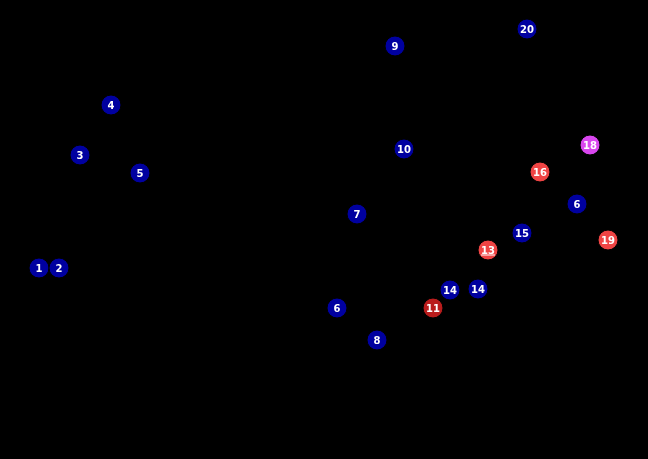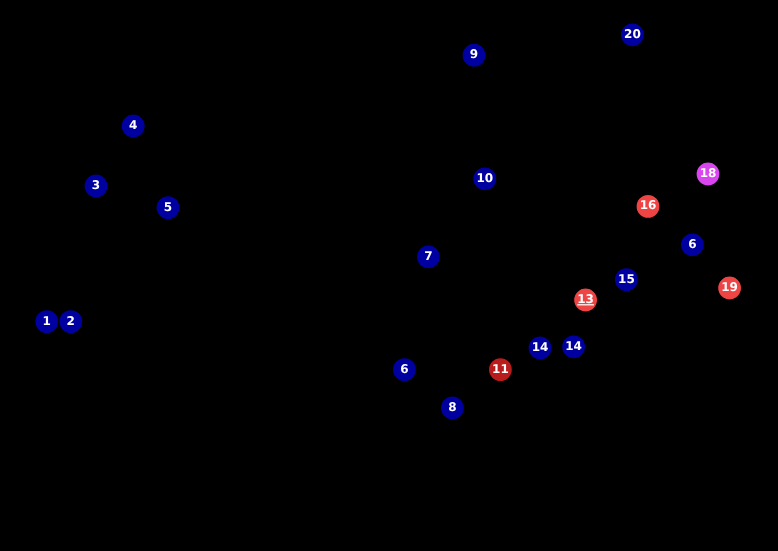--- a/index.html
+++ b/index.html
@@ -45,21 +45,21 @@
     <div class="node" style="left: 39px; top: 268px; width: 21px; height: 21px; background: rgb(0, 0, 160); color: rgb(255, 255, 255);">1</div>
     <div class="node" style="left: 59px; top: 268px; width: 21px; height: 21px; background: rgb(0, 0, 160); color: rgb(255, 255, 255);">2</div>
     <div class="node" style="left: 80px; top: 155px; width: 21px; height: 21px; background: rgb(0, 0, 160); color: rgb(255, 255, 255);">3</div>
     <div class="node" style="left: 111px; top: 105px; width: 21px; height: 21px; background: rgb(0, 0, 160); color: rgb(255, 255, 255);">4</div>
     <div class="node" style="left: 140px; top: 173px; width: 21px; height: 21px; background: rgb(0, 0, 160); color: rgb(255, 255, 255);">5</div>
     <div class="node" style="left: 337px; top: 308px; width: 21px; height: 21px; background: rgb(0, 0, 160); color: rgb(255, 255, 255);">6</div>
     <div class="node" style="left: 357px; top: 214px; width: 21px; height: 21px; background: rgb(0, 0, 160); color: rgb(255, 255, 255);">7</div>
     <div class="node" style="left: 377px; top: 340px; width: 21px; height: 21px; background: rgb(0, 0, 160); color: rgb(255, 255, 255);">8</div>
     <div class="node" style="left: 395px; top: 46px; width: 21px; height: 21px; background: rgb(0, 0, 160); color: rgb(255, 255, 255);">9</div>
     <div class="node" style="left: 404px; top: 149px; width: 21px; height: 21px; background: rgb(0, 0, 160); color: rgb(255, 255, 255);">10</div>
-    <div class="node" style="left: 417px; top: 308px; width: 21px; height: 21px; background: #b91c1c; color: rgb(255, 255, 255);">11</div>
+    <div class="node" style="left: 433px; top: 308px; width: 21px; height: 21px; background: #b91c1c; color: rgb(255, 255, 255);">11</div>
     <div class="node" style="left: 450px; top: 290px; width: 21px; height: 21px; background: rgb(0, 0, 160); color: rgb(255, 255, 255);">14</div>
     <div class="node" style="left: 488px; top: 250px; width: 21px; height: 21px; background: #ef4444; color: rgb(255, 255, 255); text-decoration: underline;">13</div>
     <div class="node" style="left: 478px; top: 289px; width: 21px; height: 21px; background: rgb(0, 0, 160); color: rgb(255, 255, 255);">14</div>
     <div class="node" style="left: 522px; top: 233px; width: 21px; height: 21px; background: rgb(0, 0, 160); color: rgb(255, 255, 255);">15</div>
     <div class="node" style="left: 540px; top: 172px; width: 21px; height: 21px; background: #ef4444; color: rgb(255, 255, 255);">16</div>
     <div class="node" style="left: 577px; top: 204px; width: 21px; height: 21px; background: rgb(0, 0, 160); color: rgb(255, 255, 255);">6</div>
     <div class="node" style="left: 590px; top: 145px; width: 21px; height: 21px; background: #d946ef; color: rgb(255, 255, 255);">18</div>
     <div class="node" style="left: 608px; top: 240px; width: 21px; height: 21px; background: #ef4444; color: rgb(255, 255, 255);">19</div>
     <div class="node" style="left: 527px; top: 29px; width: 21px; height: 21px; background: rgb(0, 0, 160); color: rgb(255, 255, 255);">20</div>
   </div>

